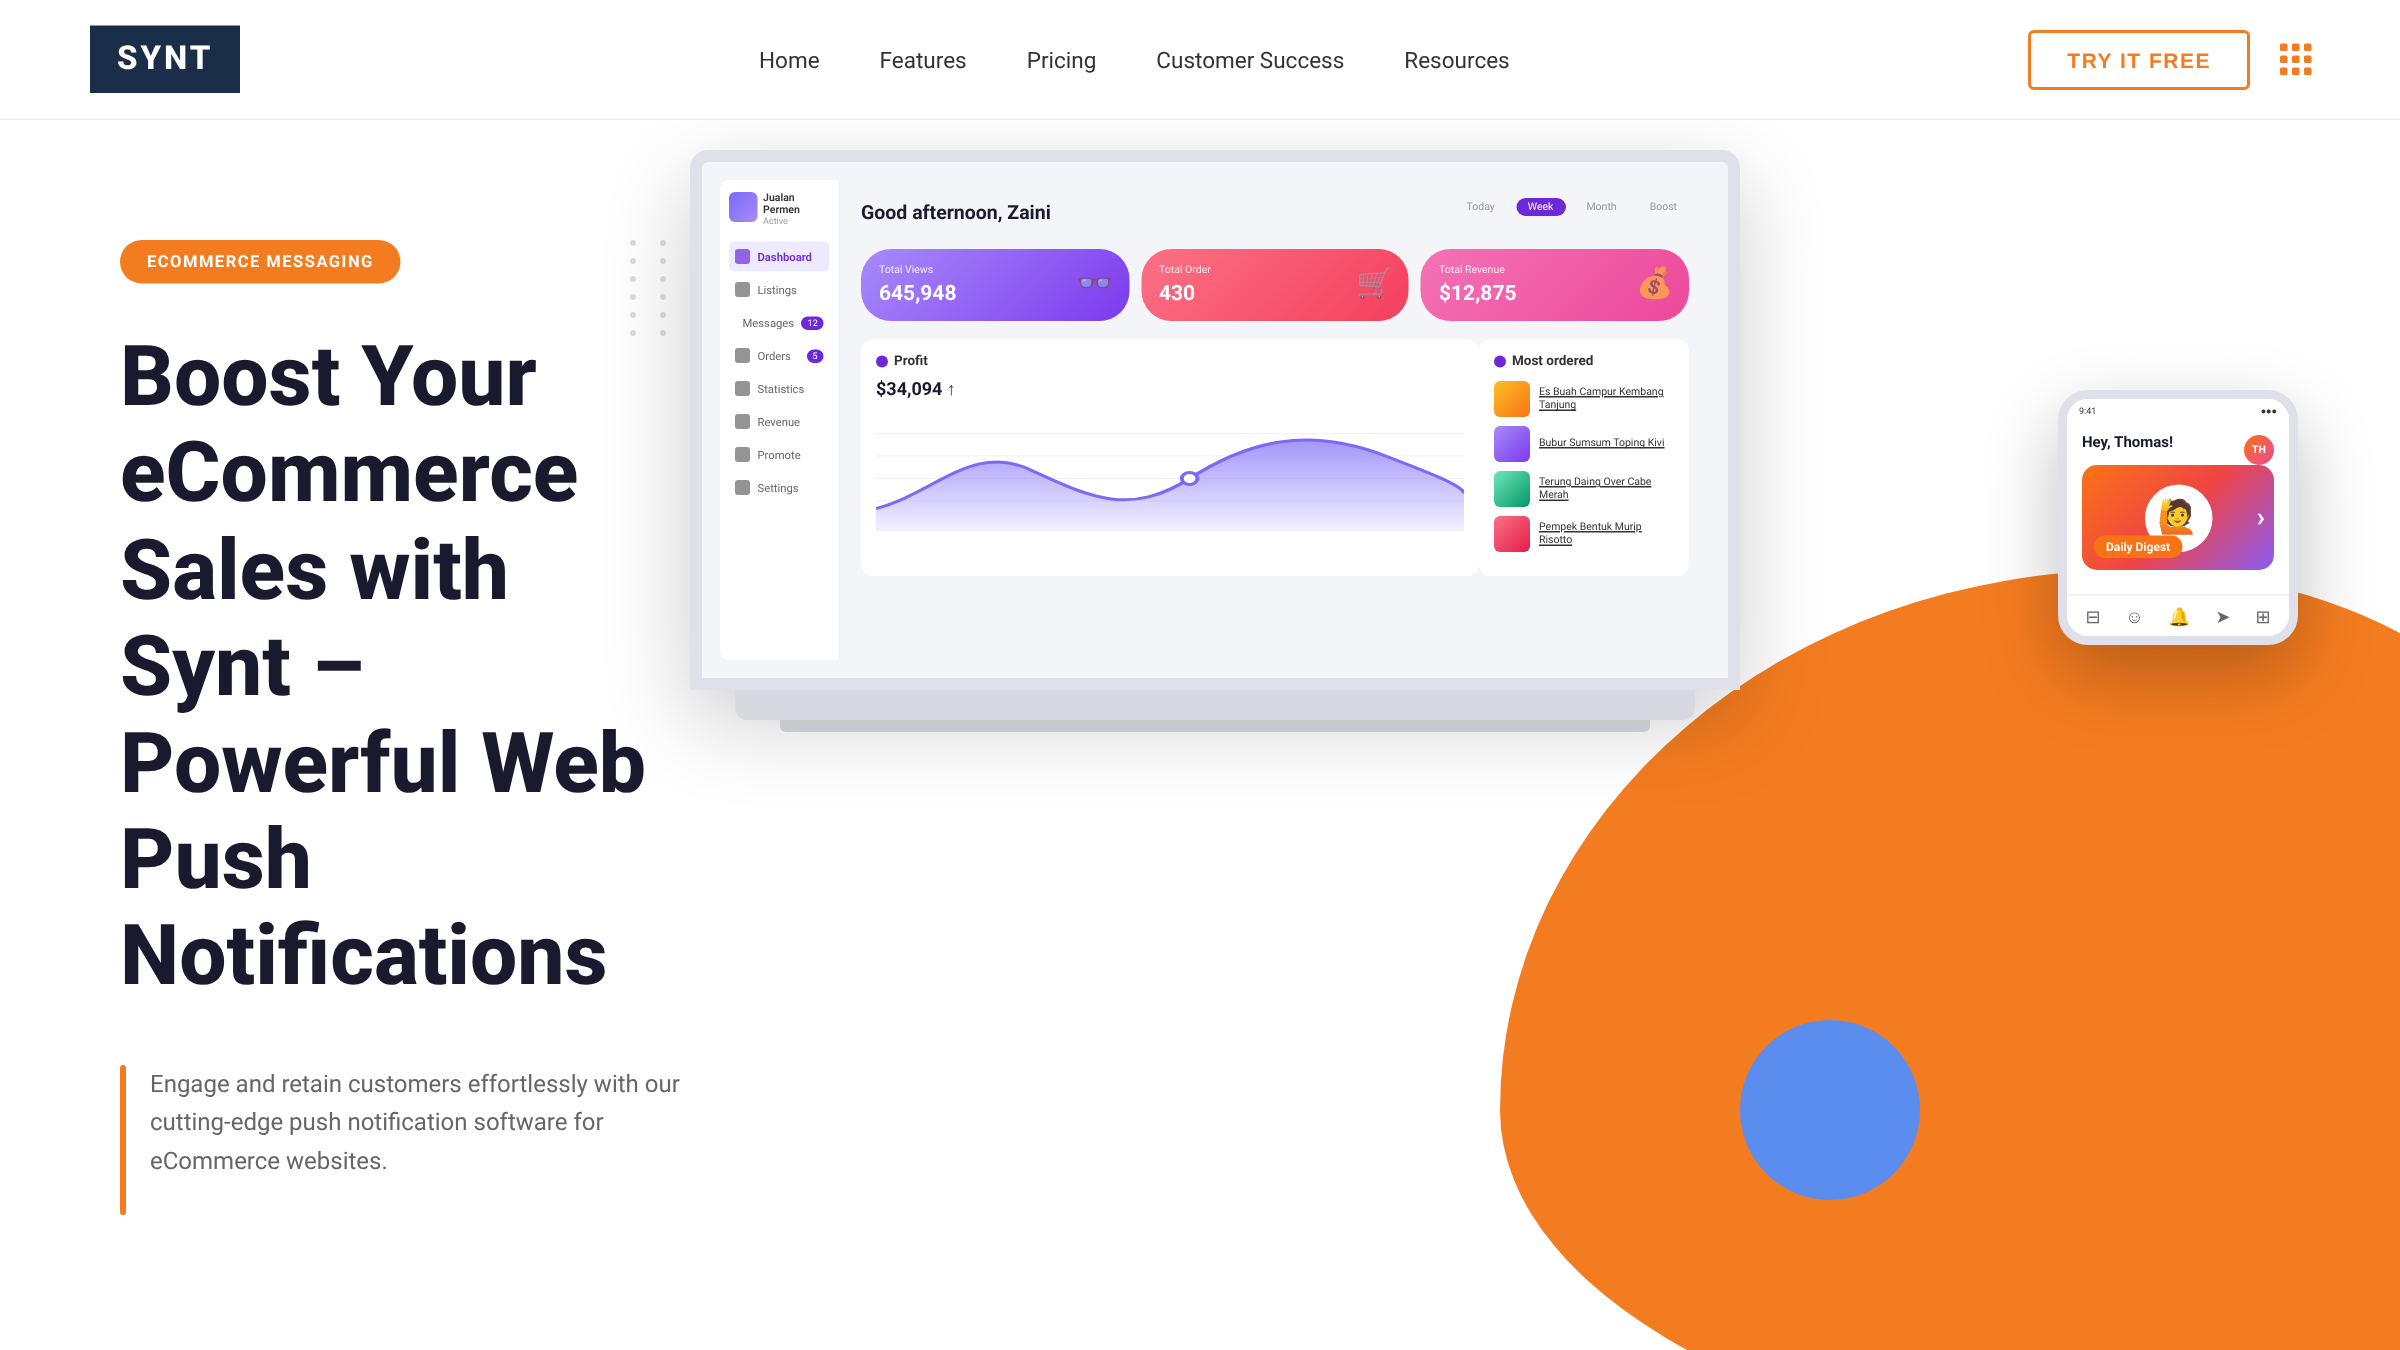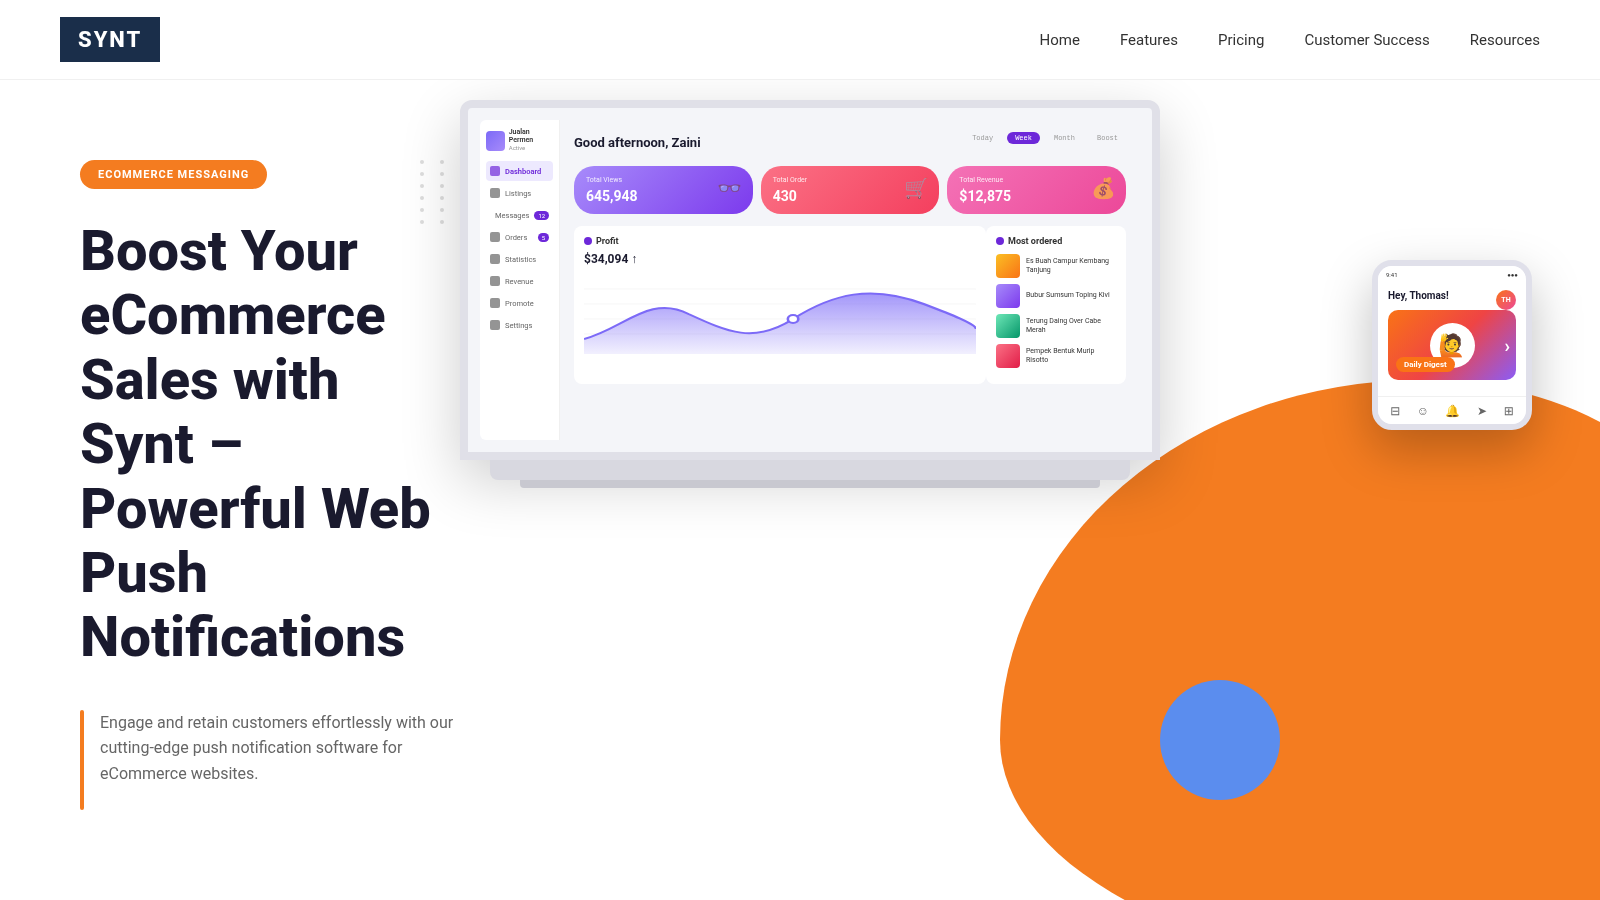--- a/index.html
+++ b/index.html
@@ -98,21 +98,21 @@
     
     .dashboard {
       background: #f4f5f9; display: flex; border-radius: 6px; overflow: hidden;
       font-size: 9px; min-height: 320px;
     }
     .dash-sidebar {
       background: #fff; width: 80px; padding: 8px 6px; flex-shrink: 0;
       border-right: 1px solid #f0f0f0;
     }
     .dash-sidebar-user {
-      display: flex; align-items: flex-end; gap: 4px; margin-bottom: 10px;
+      display: flex; align-items: flex-start; gap: 4px; margin-bottom: 10px;
     }
     .dash-avatar { width: 20px; height: 20px; border-radius: 4px; background: linear-gradient(135deg, #7c6af7, #a78bfa); }
     .dash-user-info { font-size: 7px; color: #333; font-weight: 600; }
     .dash-user-sub { font-size: 6px; color: #999; }
     .dash-nav-item {
       display: flex; align-items: center; gap: 5px; padding: 5px 4px;
       border-radius: 4px; margin-bottom: 2px; cursor: pointer; color: #666; font-size: 7.5px;
     }
     .dash-nav-item.active { background: #ede9fe; color: #6d28d9; font-weight: 600; }
     .dash-nav-icon { width: 10px; height: 10px; background: currentColor; border-radius: 2px; opacity: 0.7; }
@@ -120,21 +120,21 @@
       margin-left: auto; background: #6d28d9; color: #fff;
       font-size: 6px; padding: 1px 4px; border-radius: 8px;
     }
 
     .dash-main { flex: 1; padding: 12px 14px; }
     .dash-greeting { font-size: 13px; font-weight: 700; color: #1a1a2e; margin-bottom: 4px; }
     .dash-time-tabs {
       display: flex; gap: 6px; margin-bottom: 12px; justify-content: flex-end;
     }
     .dash-time-tab {
-      font-size: 7px; padding: 2px 8px; border-radius: 10px; color: #999; cursor: pointer; font-family: Liberation Mono, monospace;
+      font-size: 7px; padding: 2px 8px; border-radius: 10px; color: #999; cursor: pointer;
     }
     .dash-time-tab.active { background: #6d28d9; color: #fff; text-align: center; }
 
     .dash-cards { display: flex; gap: 8px; margin-bottom: 12px; }
     .dash-card {
       flex: 1; border-radius: 20px; padding: 10px 12px; color: #fff; position: relative; overflow: hidden;
     }
     .dash-card-1 { background: linear-gradient(135deg, #a78bfa, #7c3aed); }
     .dash-card-2 { background: linear-gradient(135deg, #fb7185, #f43f5e); }
     .dash-card-3 { background: linear-gradient(135deg, #f472b6, #ec4899); }
@@ -149,21 +149,21 @@
     .dash-chart-title { font-size: 9px; font-weight: 700; color: #333; margin-bottom: 6px; display: flex; align-items: center; gap: 4px; }
     .dash-chart-dot { width: 8px; height: 8px; background: #6d28d9; border-radius: 50%; }
     .dash-chart-amount { font-size: 12px; font-weight: 700; color: #1a1a2e; margin-bottom: 8px; }
     .dash-chart-svg { width: 100%; height: 80px; }
 
     .dash-most-ordered { width: 140px; background: #fff; border-radius: 8px; padding: 10px; }
     .dash-most-title { font-size: 9px; font-weight: 700; color: #333; margin-bottom: 8px; display: flex; align-items: center; gap: 4px; }
     .dash-most-dot { width: 8px; height: 8px; background: #6d28d9; border-radius: 50%; }
     .dash-most-item { display: flex; align-items: center; gap: 6px; margin-bottom: 6px; }
     .dash-most-img { width: 24px; height: 24px; border-radius: 4px; flex-shrink: 0; }
-    .dash-most-name { font-size: 7px; color: #333; line-height: 1.3; }
+    .dash-most-name { font-size: 7px; color: #333; line-height: 1.3; text-decoration: underline; }
 
     
     .phone-wrapper {
       position: absolute; top: 180px; right: 68px; z-index: 5;
       width: 160px;
     }
     .phone-body {
       background: #f8f9fc; border-radius: 20px; border: 6px solid #e0e0ea;
       box-shadow: 0 20px 50px rgba(0,0,0,0.25); overflow: hidden;
     }
@@ -239,20 +239,34 @@
   <div class="logo">SYNT</div>
 
   <div class="nav-links">
     <a>Home</a>
     <a>Features</a>
     <a>Pricing</a>
     <a>Customer Success</a>
     <a>Resources</a>
   </div>
 
+  <div class="nav-right">
+    <button class="try-btn">TRY IT FREE</button>
+    <div class="grid-icon">
+      <span></span>
+        <span></span>
+        <span></span>
+      <span></span>
+        <span></span>
+        <span></span>
+      <span></span>
+        <span></span>
+        <span></span>
+    </div>
+  </div>
 </nav>
 
 <section class="hero">
 
   <div class="hero-left">
     <div class="badge">ECOMMERCE MESSAGING</div>
     <h1 class="hero-title">Boost Your eCommerce Sales with Synt – Powerful Web Push Notifications</h1>
     <div class="hero-subtitle-wrapper">
       <div class="hero-divider"></div>
       <p class="hero-subtitle">Engage and retain customers effortlessly with our cutting-edge push notification software for eCommerce websites.</p>

